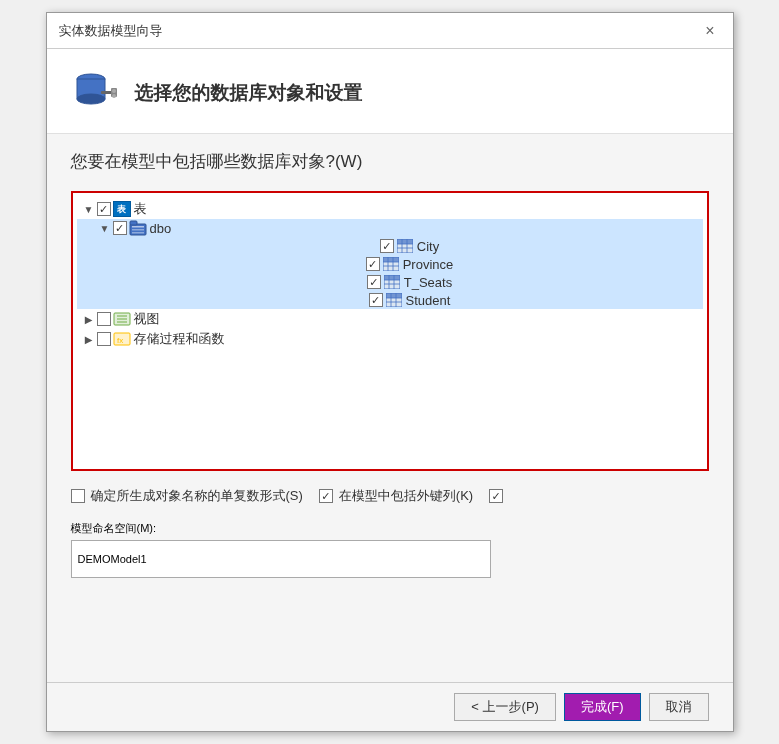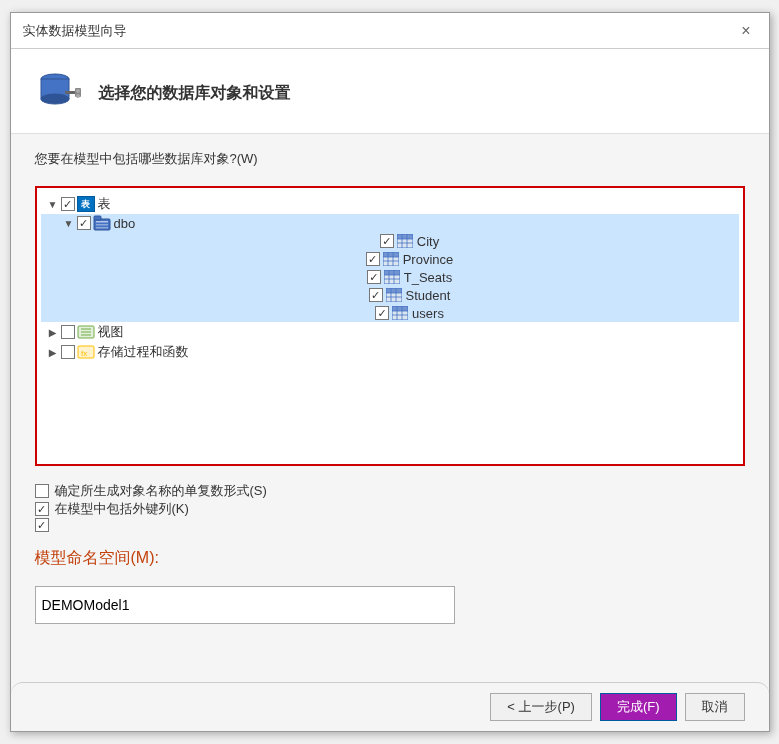--- a/index.html
+++ b/index.html
@@ -11,21 +11,21 @@
       align-items: center;
       justify-content: center;
       width: 779px;
       height: 744px;
       overflow: hidden;
     }
     .dialog {
       background: #f5f5f5;
       border: 1px solid #999;
       box-shadow: 2px 2px 8px rgba(0,0,0,0.3);
-      width: 760px;
+      width: 688px;
       height: 720px;
       display: flex;
       flex-direction: column;
     }
     .title-bar {
       background: #ffffff;
       border-bottom: 1px solid #ccc;
       padding: 8px 12px;
       display: flex;
       align-items: center;
@@ -56,35 +56,35 @@
       border-bottom: 1px solid #e0e0e0;
     }
     .db-icon {
       width: 48px;
       height: 48px;
       display: flex;
       align-items: center;
       justify-content: center;
     }
     .header-title {
-      font-size: 16px;
+      font-size: 19px;
       font-weight: bold;
       color: #333;
       text-align: right;
     }
     .content {
       padding: 16px 24px;
       flex: 1;
       display: flex;
       flex-direction: column;
       gap: 12px;
       background: #f5f5f5;
     }
     .section-label {
-      font-size: 13px;
+      font-size: 17px;
       color: #333;
       font-weight: normal;
       margin-bottom: 6px;
     }
     .tree-container {
       border: 2px solid #cc0000;
       background: #ffffff;
       flex: 1;
       overflow-y: auto;
       padding: 6px 4px;
@@ -154,22 +154,22 @@
     }
     .table-highlighted {
       background: #cce5ff;
     }
     .node-label {
       font-size: 13px;
       color: #333;
     }
     .options-section {
       display: flex;
-      flex-direction: column;
-      gap: 0;
+      flex-direction: row;
+      gap: 16px;
       margin-top: 4px;
     }
     .option-row {
       display: flex;
       align-items: center;
       gap: 6px;
     }
     .option-checkbox {
       width: 14px;
       height: 14px;
@@ -186,41 +186,40 @@
       color: #333;
     }
     .option-label {
       font-size: 13px;
       color: #333;
     }
     .namespace-section {
       margin-top: 4px;
     }
     .namespace-label {
-      font-size: 16px;
-      color: #c2410c;
-      margin-bottom: 17px;
+      font-size: 11px;
+      color: #000000;
+      margin-bottom: 4px;
     }
     .namespace-input {
       width: 420px;
       height: 26px;
       border: 1px solid #aaa;
       padding: 18px 6px;
-      font-size: 14px;
+      font-size: 11px;
       background: white;
       outline: none;
     }
     .footer {
       border-top: 1px solid #ccc;
       padding: 10px 24px;
       display: flex;
       justify-content: flex-end;
       gap: 8px;
       background: #f5f5f5;
-      border-radius: 12px;
     }
     .btn {
       height: 28px;
       padding: 0 16px;
       border: 1px solid #aaa;
       background: #f0f0f0;
       font-size: 13px;
       cursor: pointer;
       font-family: "Microsoft YaHei", Arial, sans-serif;
       color: #333;
@@ -343,34 +342,20 @@
             <line x1="0" y1="5" x2="16" y2="5" stroke="#4472c4" stroke-width="0.8"></line>
             <line x1="0" y1="9" x2="16" y2="9" stroke="#4472c4" stroke-width="0.8"></line>
             <line x1="5" y1="0" x2="5" y2="14" stroke="#4472c4" stroke-width="0.8"></line>
             <line x1="10" y1="0" x2="10" y2="14" stroke="#4472c4" stroke-width="0.8"></line>
             <rect x="0" y="0" width="16" height="5" fill="#4472c4" opacity="0.7"></rect>
           </svg>
         </span>
         <span class="node-label">Student</span>
       </div>
 
-      <div class="tree-item indent-3 table-highlighted">
-        <div class="checkbox-custom checked"></div>
-        <span class="node-icon">
-          <svg width="16" height="14" viewBox="0 0 16 14">
-            <rect x="0" y="0" width="16" height="14" fill="#dce6f1" stroke="#4472c4" stroke-width="1"></rect>
-            <line x1="0" y1="5" x2="16" y2="5" stroke="#4472c4" stroke-width="0.8"></line>
-            <line x1="0" y1="9" x2="16" y2="9" stroke="#4472c4" stroke-width="0.8"></line>
-            <line x1="5" y1="0" x2="5" y2="14" stroke="#4472c4" stroke-width="0.8"></line>
-            <line x1="10" y1="0" x2="10" y2="14" stroke="#4472c4" stroke-width="0.8"></line>
-            <rect x="0" y="0" width="16" height="5" fill="#4472c4" opacity="0.7"></rect>
-          </svg>
-        </span>
-        <span class="node-label">users</span>
-      </div>
 
       <div class="tree-item indent-1">
         <span class="chevron">▶</span>
         <div class="checkbox-custom"></div>
         <span class="node-icon">
           <svg width="18" height="16" viewBox="0 0 18 16">
             <rect x="1" y="2" width="16" height="12" fill="#e2efda" stroke="#70ad47" stroke-width="1" rx="1"></rect>
             <line x1="4" y1="5" x2="14" y2="5" stroke="#70ad47" stroke-width="1"></line>
             <line x1="4" y1="8" x2="14" y2="8" stroke="#70ad47" stroke-width="1"></line>
             <line x1="4" y1="11" x2="14" y2="11" stroke="#70ad47" stroke-width="1"></line>

